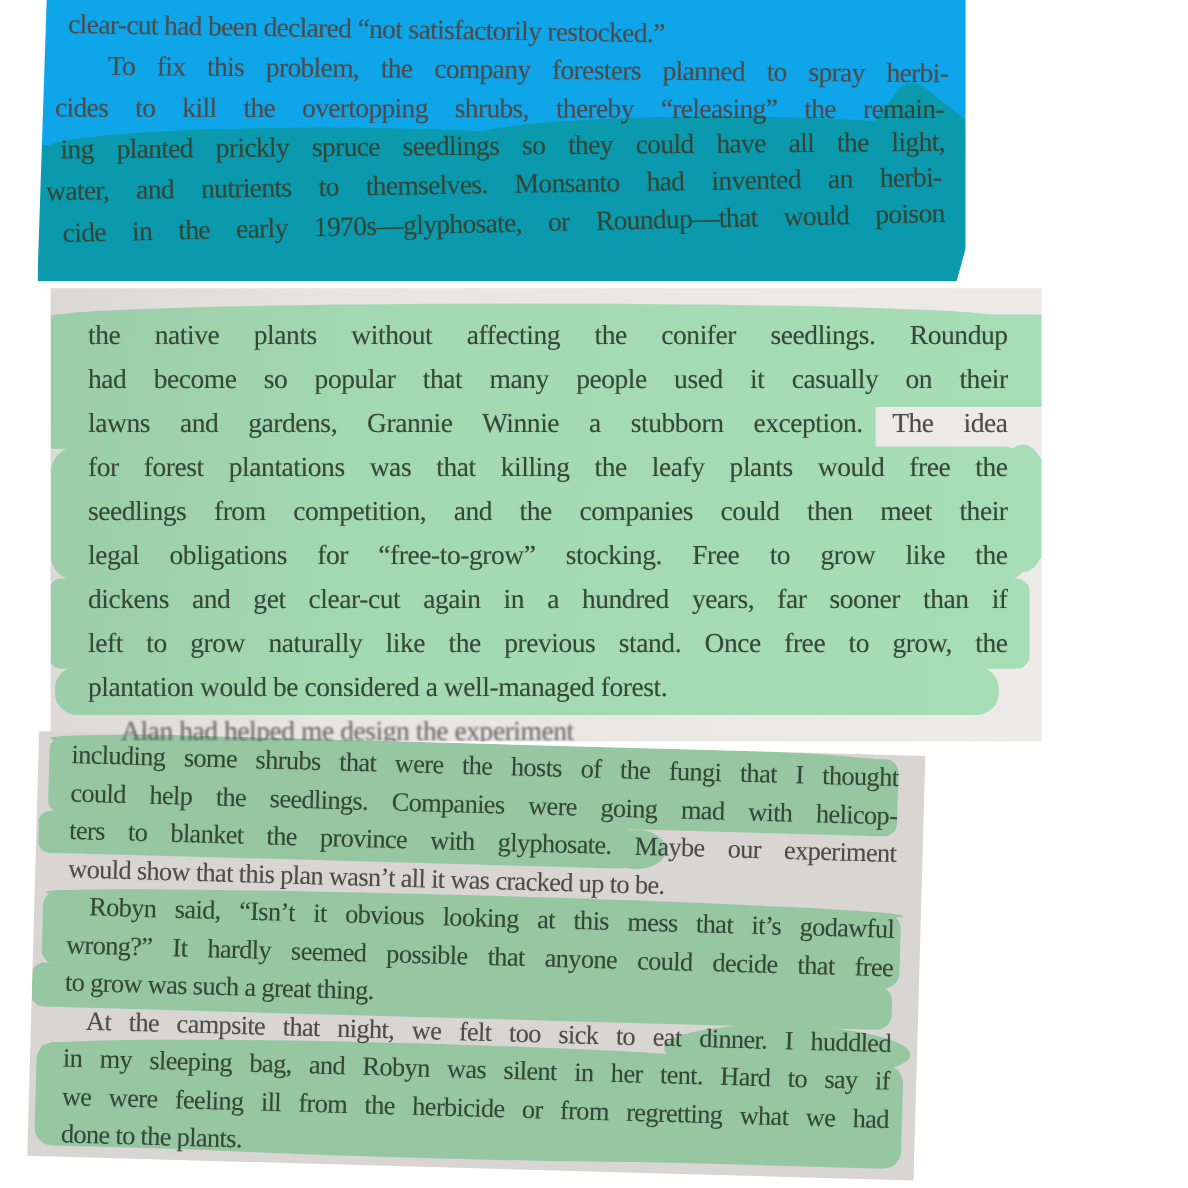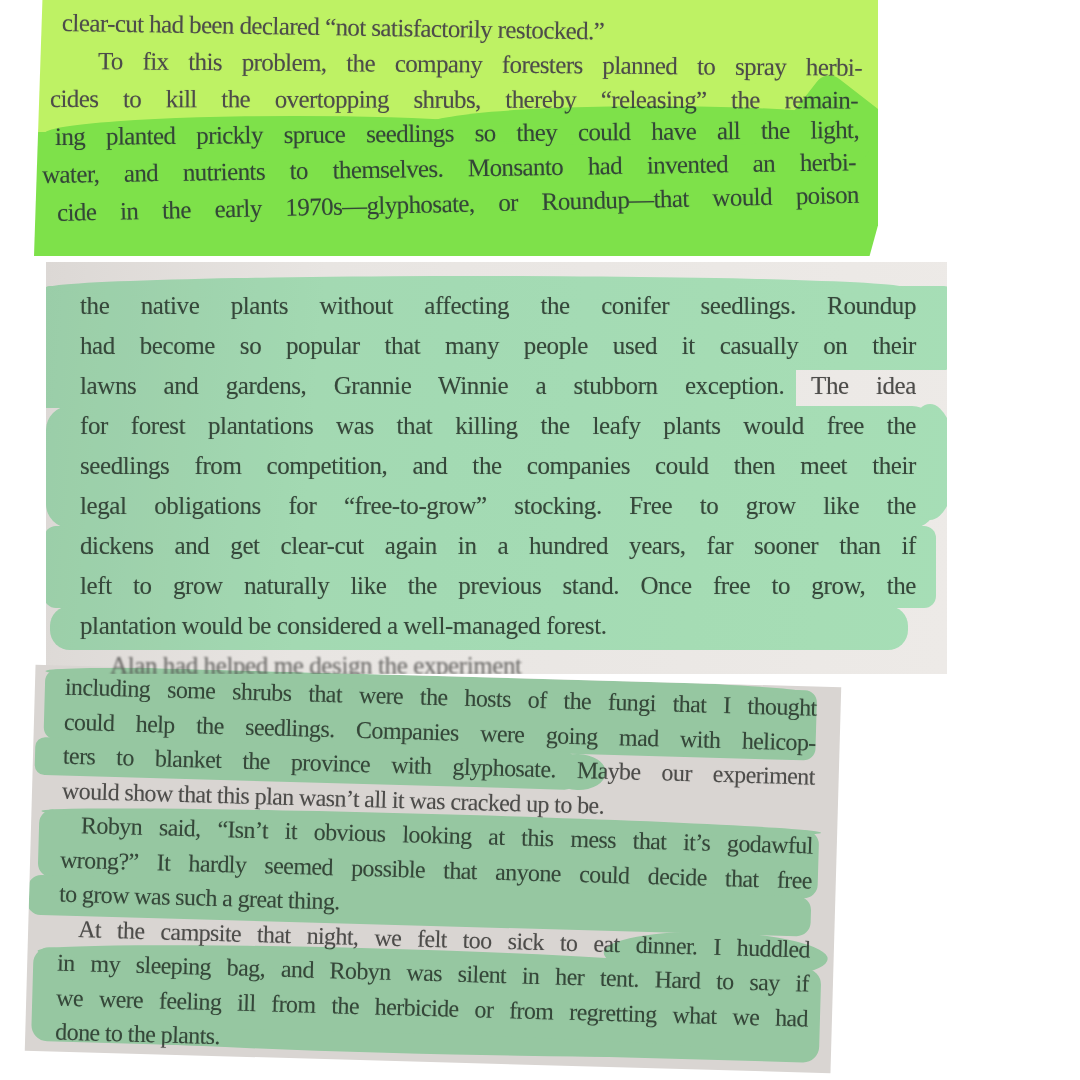--- a/index.html
+++ b/index.html
@@ -17,21 +17,21 @@
     transform-origin:left center;
     white-space:normal;
   }
   .line.end{text-align-last:left;}
   .line.indent{text-indent:20px;}
   .line.partial{filter:blur(1.1px);opacity:.8;}
 
   
   .sec-top{
     left:34px;top:0;width:844px;height:256px;
-    background:#bef264;
+    background:#0ea5e9;
     clip-path:polygon(1% 0%,100% 0%,100% 88%,99% 100%,0% 100%);
   }
   .sec-top .textcol{padding:4px 0 0 26px;}
   .sec-top .line{width:800px;font-size:25px;line-height:38px;letter-spacing:-0.6px;}
   .sec-top .line:nth-child(1){margin-left:2px;transform:rotate(0.9deg);}
   .sec-top .line:nth-child(2){margin-left:18px;transform:rotate(0.5deg);width:784px;}
   .sec-top .line:nth-child(3){margin-left:-10px;transform:rotate(0.1deg);width:808px;}
   .sec-top .line:nth-child(4){margin-left:-5px;transform:rotate(-0.5deg);width:804px;}
   .sec-top .line:nth-child(5){margin-left:-18px;transform:rotate(-0.9deg);width:814px;}
   .sec-top .line:nth-child(6){margin-left:-3px;transform:rotate(-1.3deg);width:802px;}

